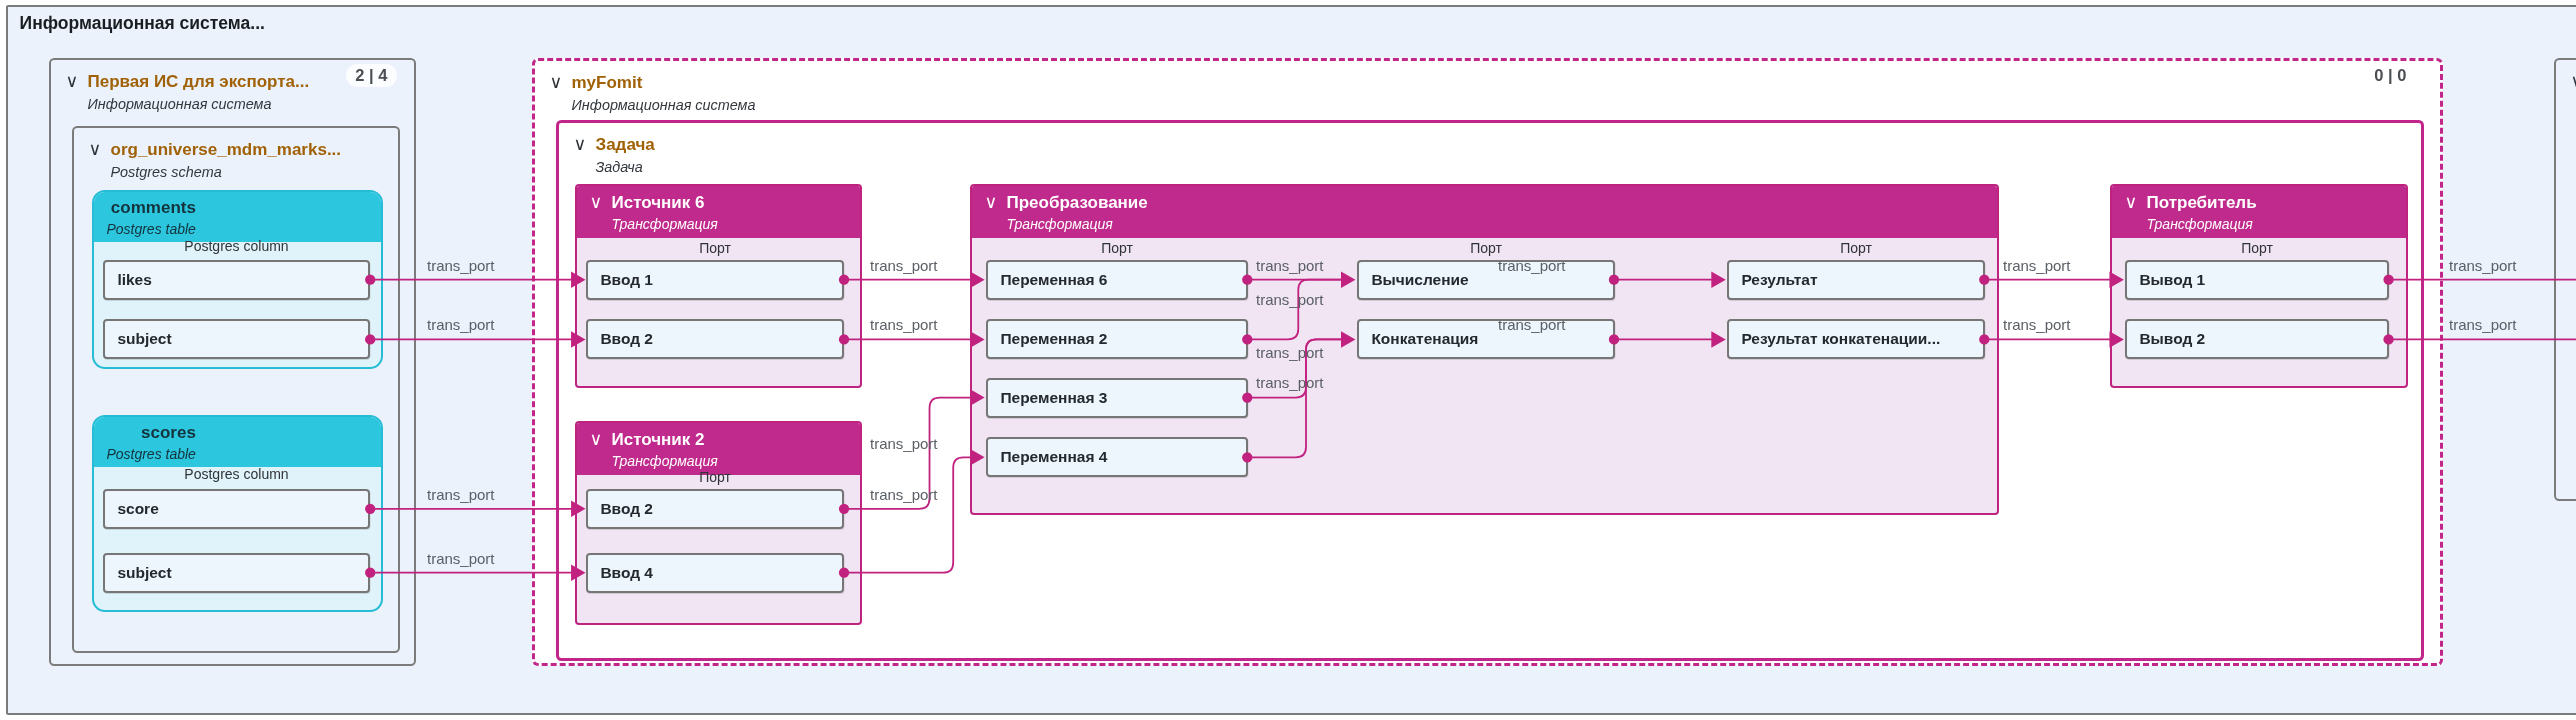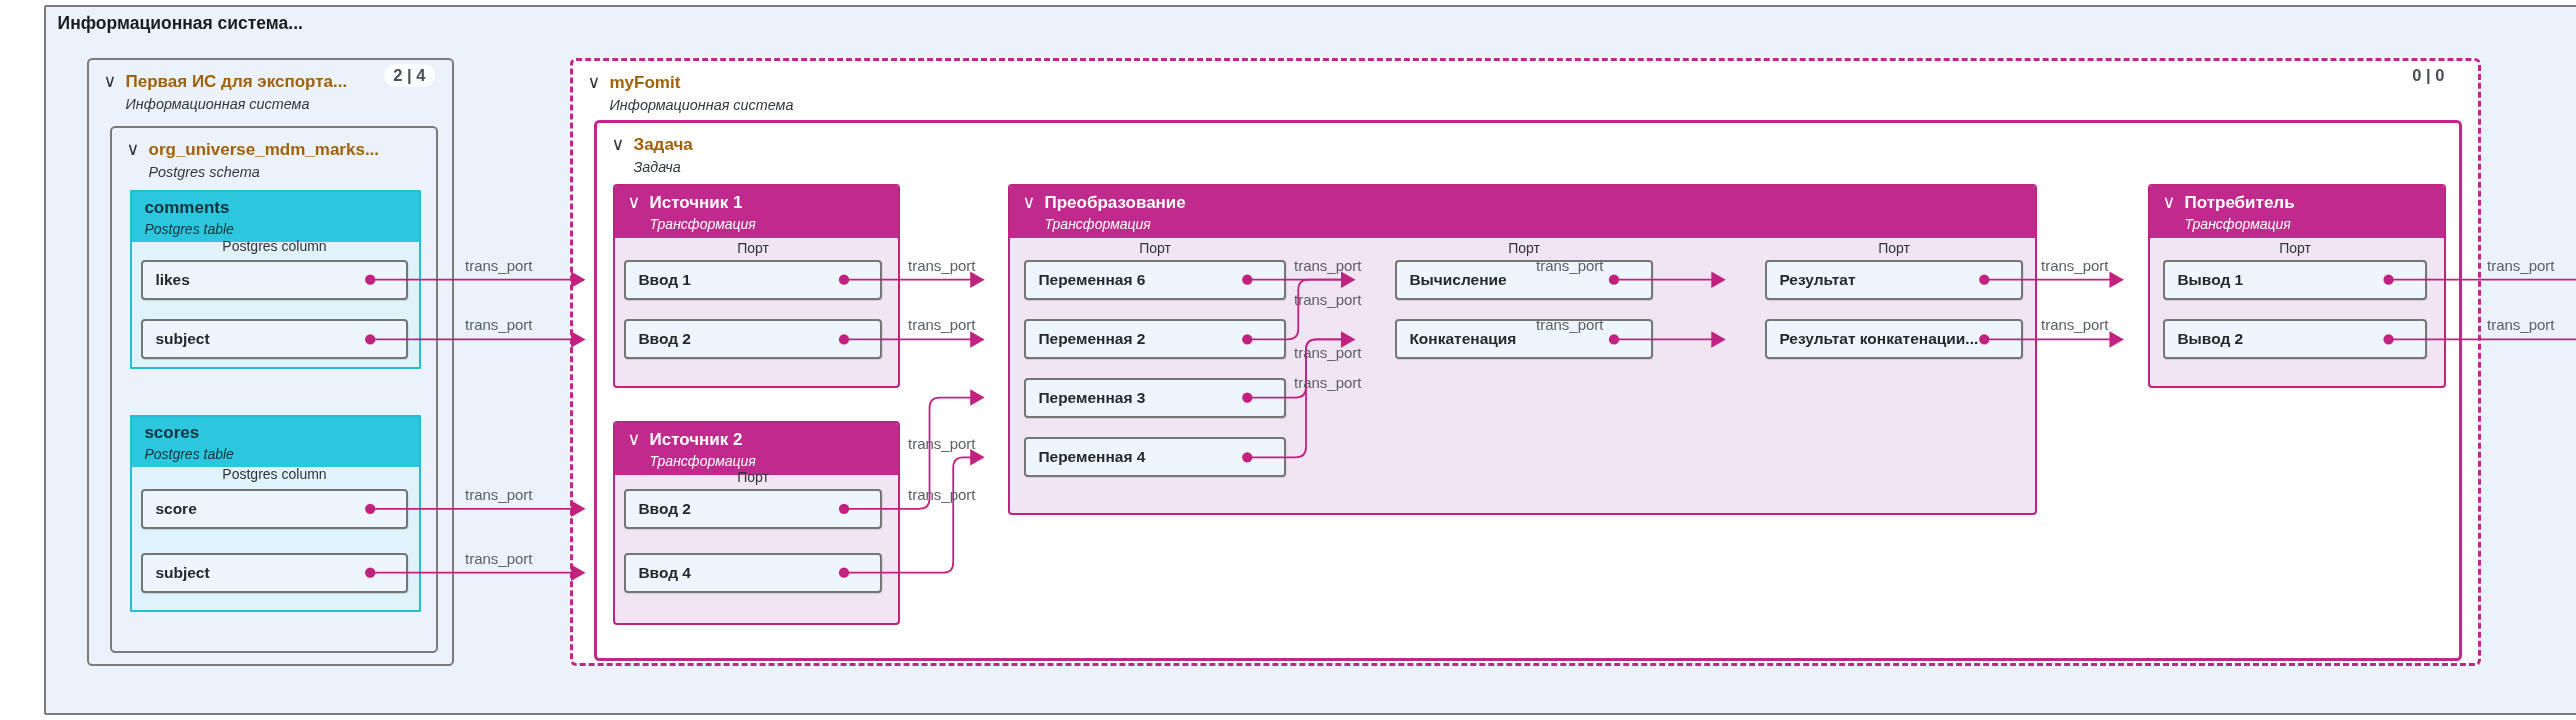--- a/index.html
+++ b/index.html
@@ -1,25 +1,25 @@
 <!DOCTYPE html>
 <html style="font-size:8.2px"><head>
 <meta charset="utf-8">
 <style>
   html,body{margin:0;padding:0;background:#ffffff;font-family:"Liberation Sans",sans-serif;}
   .stage{position:relative;width:3366px;height:720px;overflow:hidden;}
-  .abs{position:absolute;box-sizing:border-box;margin-left:38px;}
+  .abs{position:absolute;box-sizing:border-box;}
 
   
   .outer{background:#ebf2fc;border:2.1px solid #7b7b7b;border-radius:2.1px;z-index:1;}
   .gbox{background:#ebf2fc;border:2.6px solid #7b7b7b;border-radius:5.2px;z-index:1;}
   .dashedbox{background:#ffffff;border:3.1px dashed #c2268b;border-radius:6.2px;z-index:1;}
   .solidmagbox{background:#ffffff;border:3.1px solid #c2268b;border-radius:5.2px;z-index:1;}
   .mbox{background:#f1e4f3;border:2.1px solid #bf2380;border-radius:4.1px;overflow:hidden;z-index:1;}
-  .tbl{border-radius:1px;overflow:hidden;z-index:1;}
+  .tbl{border-radius:13px;overflow:hidden;z-index:1;text-align:right;}
   .tbl.cyan{border:2.1px solid #25bdd6;background:#e0f3fa;}
 
   .outer-title{font-size:17.5px;font-weight:bold;color:#1a1d21;z-index:4;}
 
   .ghead{display:flex;gap:9.3px;padding:12.4px 13.4px 0 14.4px;align-items:flex-start;}
   .chev{font-size:17.5px;line-height:1.1;color:#2f3438;}
   .ghead-text{display:flex;flex-direction:column;}
   .gtitle{font-size:17px;font-weight:bold;color:#a16207;line-height:1.15;}
   .gsub{font-size:14.4px;font-style:italic;color:#33383d;padding-top:4.1px;}
 
@@ -118,21 +118,21 @@
         <span class="gtitle">Задача</span>
         <span class="gsub">Задача</span>
       </div>
     </div>
   </div>
 
   <div class="abs mbox" style="left:575px;top:184px;width:287px;height:204px;">
     <div class="mhead">
       <span class="chev">∨</span>
       <div>
-        <div class="mtitle">Источник 1</div>
+        <div class="mtitle">Источник 6</div>
         <div class="msub">Трансформация</div>
       </div>
     </div>
   </div>
   <div class="abs col-label" style="left:586px;top:240px;width:258px;">Порт</div>
   <div class="abs field" style="left:586px;top:260px;width:258px;height:40px;">Ввод 1</div>
   <div class="abs field" style="left:586px;top:319px;width:258px;height:40px;">Ввод 2</div>
 
   <div class="abs mbox" style="left:575px;top:421px;width:287px;height:204px;">
     <div class="mhead">

